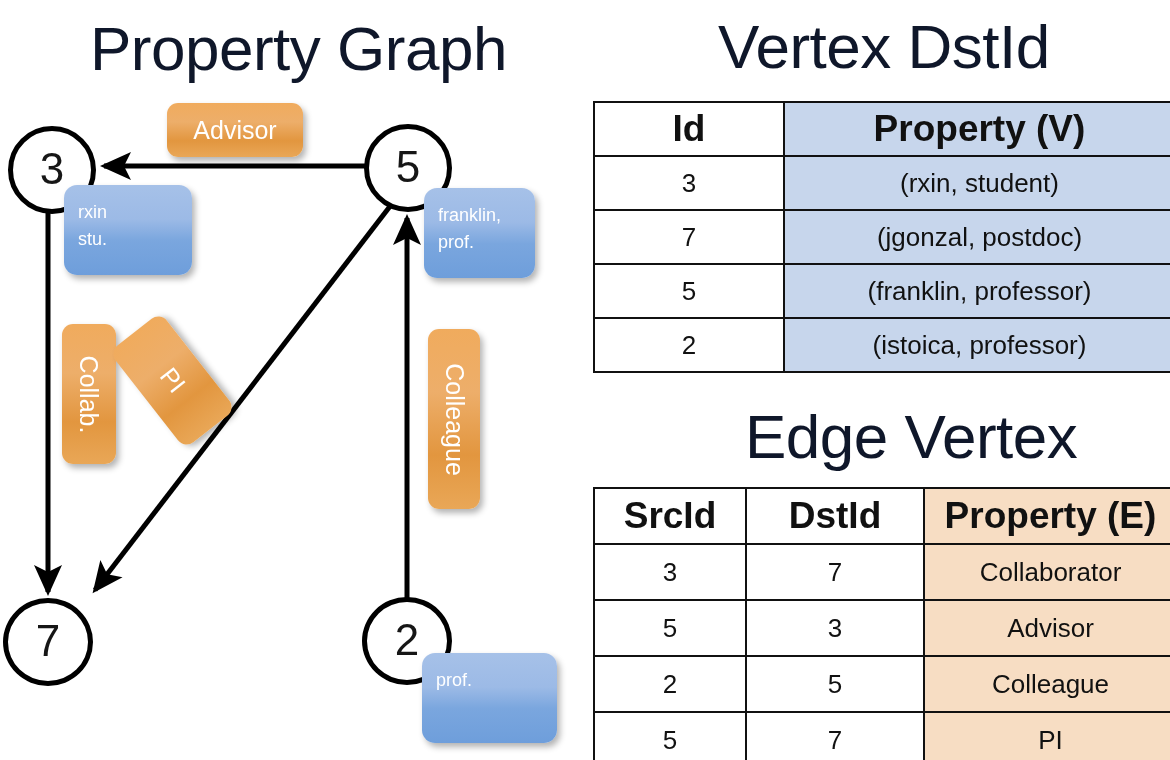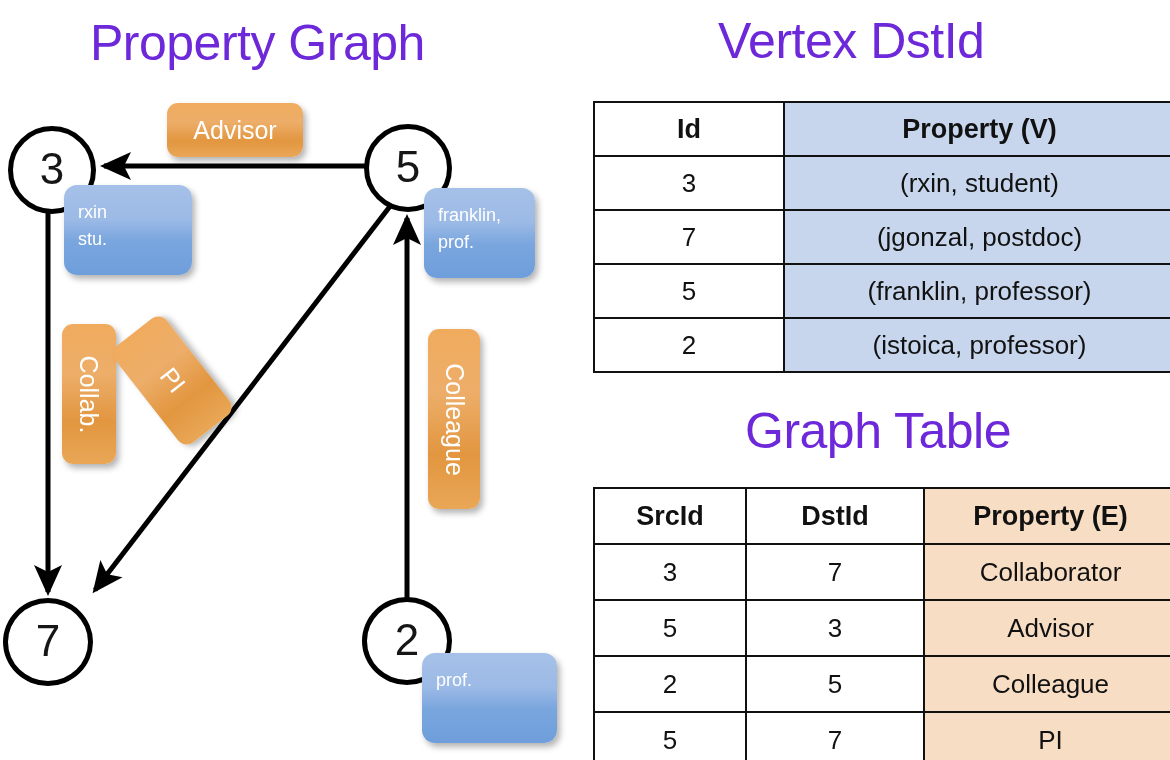--- a/index.html
+++ b/index.html
@@ -13,25 +13,25 @@
     position: relative;
     overflow: hidden;
     font-family: "Liberation Sans", sans-serif;
     color: #000;
   }
 
   
   .page-title {
     position: absolute;
     font-weight: 400;
-    font-size: 50px;
+    font-size: 62px;
     line-height: 1;
     letter-spacing: -0.5px;
     white-space: nowrap;
-    color: #6d28d9;
+    color: #0f172a;
   }
   #title-property-graph { left: 90px;  top: 18px; }
   #title-vertex-table   { left: 718px; top: 16px; }
   #title-edge-table     { left: 745px; top: 406px; }
 
   
   #graph-canvas {
     position: absolute;
     left: 0; top: 0;
     width: 585px;
@@ -108,21 +108,21 @@
   .data-table td, .data-table th {
     border: 2px solid #111;
     text-align: center;
     font-weight: 400;
     font-size: 26px;
     color: #111;
     padding: 0;
   }
   .data-table th {
     font-weight: 700;
-    font-size: 27px;
+    font-size: 37px;
   }
   .hdr-plain { background: #ffffff; }
   .prop-v-cell { background: #c7d6ec; }
   .prop-e-cell { background: #f7ddc3; }
 
   
   #vertex-table { left: 593px; top: 101px; width: 577px; }
   #vertex-table td, #vertex-table th { height: 52px; }
   #vertex-table .col-id   { width: 188px; }
   #vertex-table .col-prop { width: 389px; }
@@ -225,21 +225,21 @@
       <td class="col-id">5</td>
       <td class="col-prop prop-v-cell">(franklin, professor)</td>
     </tr>
     <tr>
       <td class="col-id">2</td>
       <td class="col-prop prop-v-cell">(istoica, professor)</td>
     </tr>
   </tbody>
 </table>
 
-<div id="title-edge-table" class="page-title">Graph Table</div>
+<div id="title-edge-table" class="page-title">Edge Vertex</div>
 
 <table id="edge-table" class="data-table">
   <thead>
     <tr>
       <th class="col-src hdr-plain">SrcId</th>
       <th class="col-dst hdr-plain">DstId</th>
       <th class="col-prop prop-e-cell">Property (E)</th>
     </tr>
   </thead>
   <tbody>

